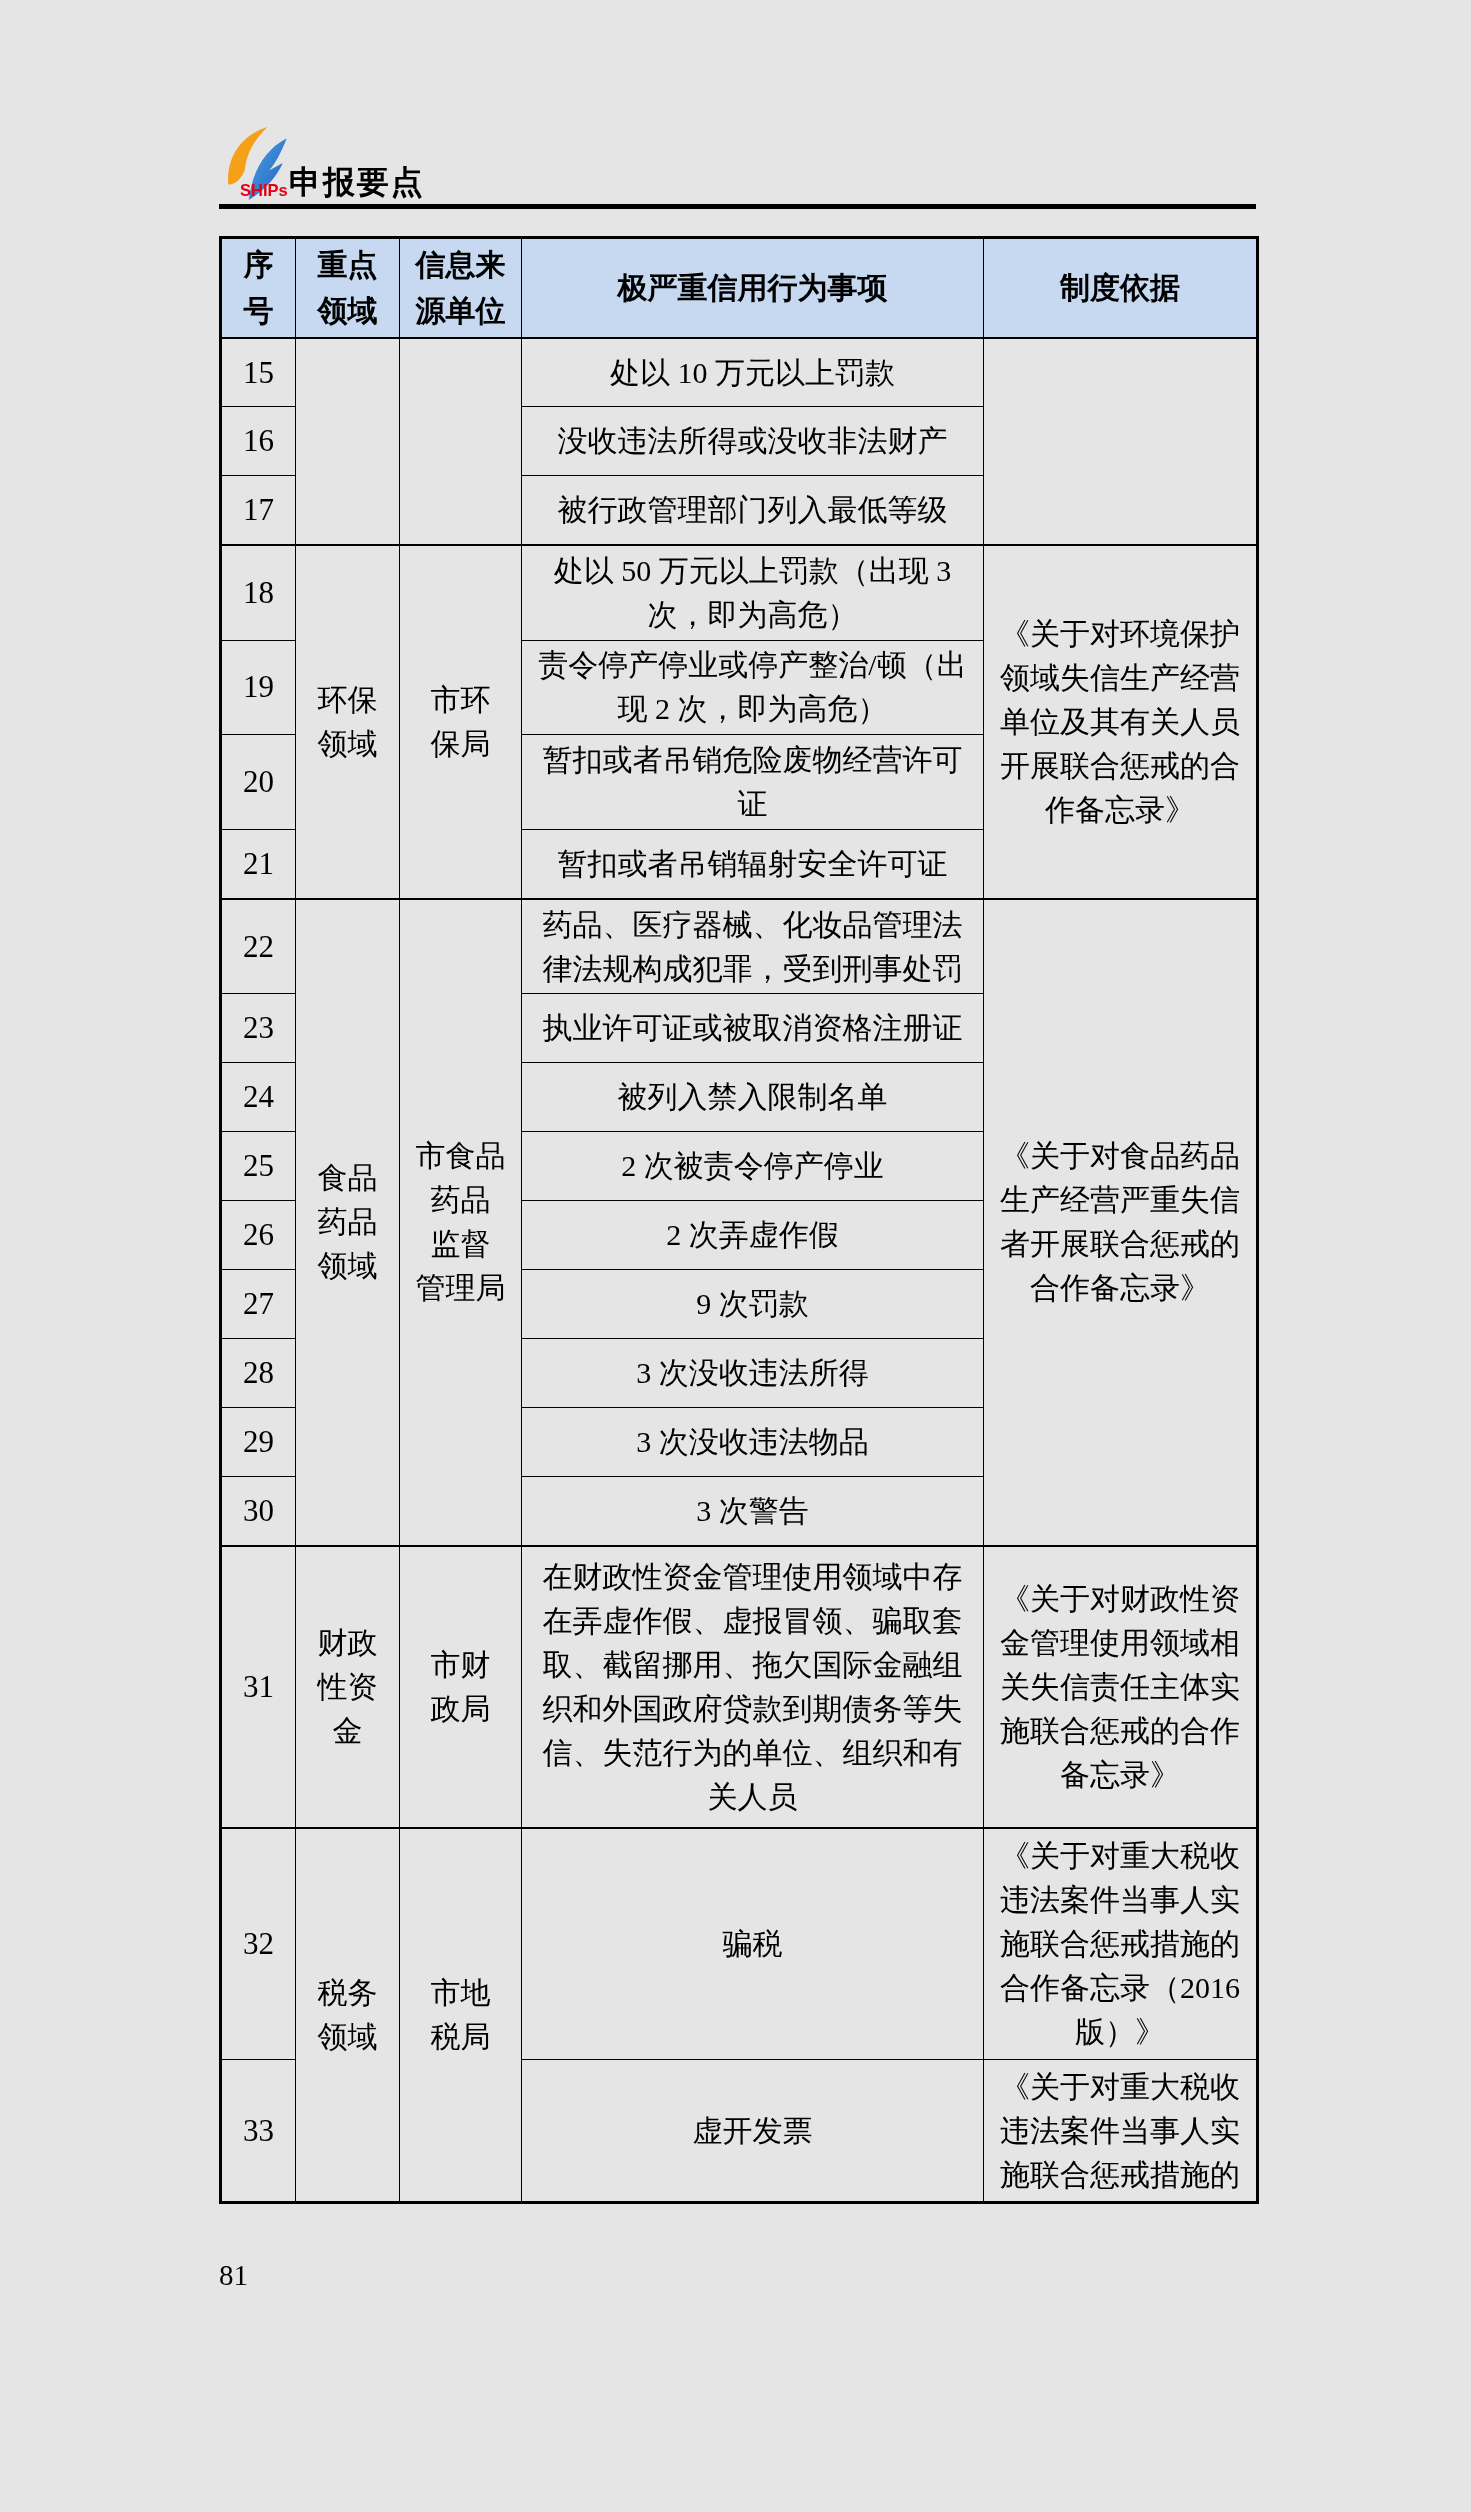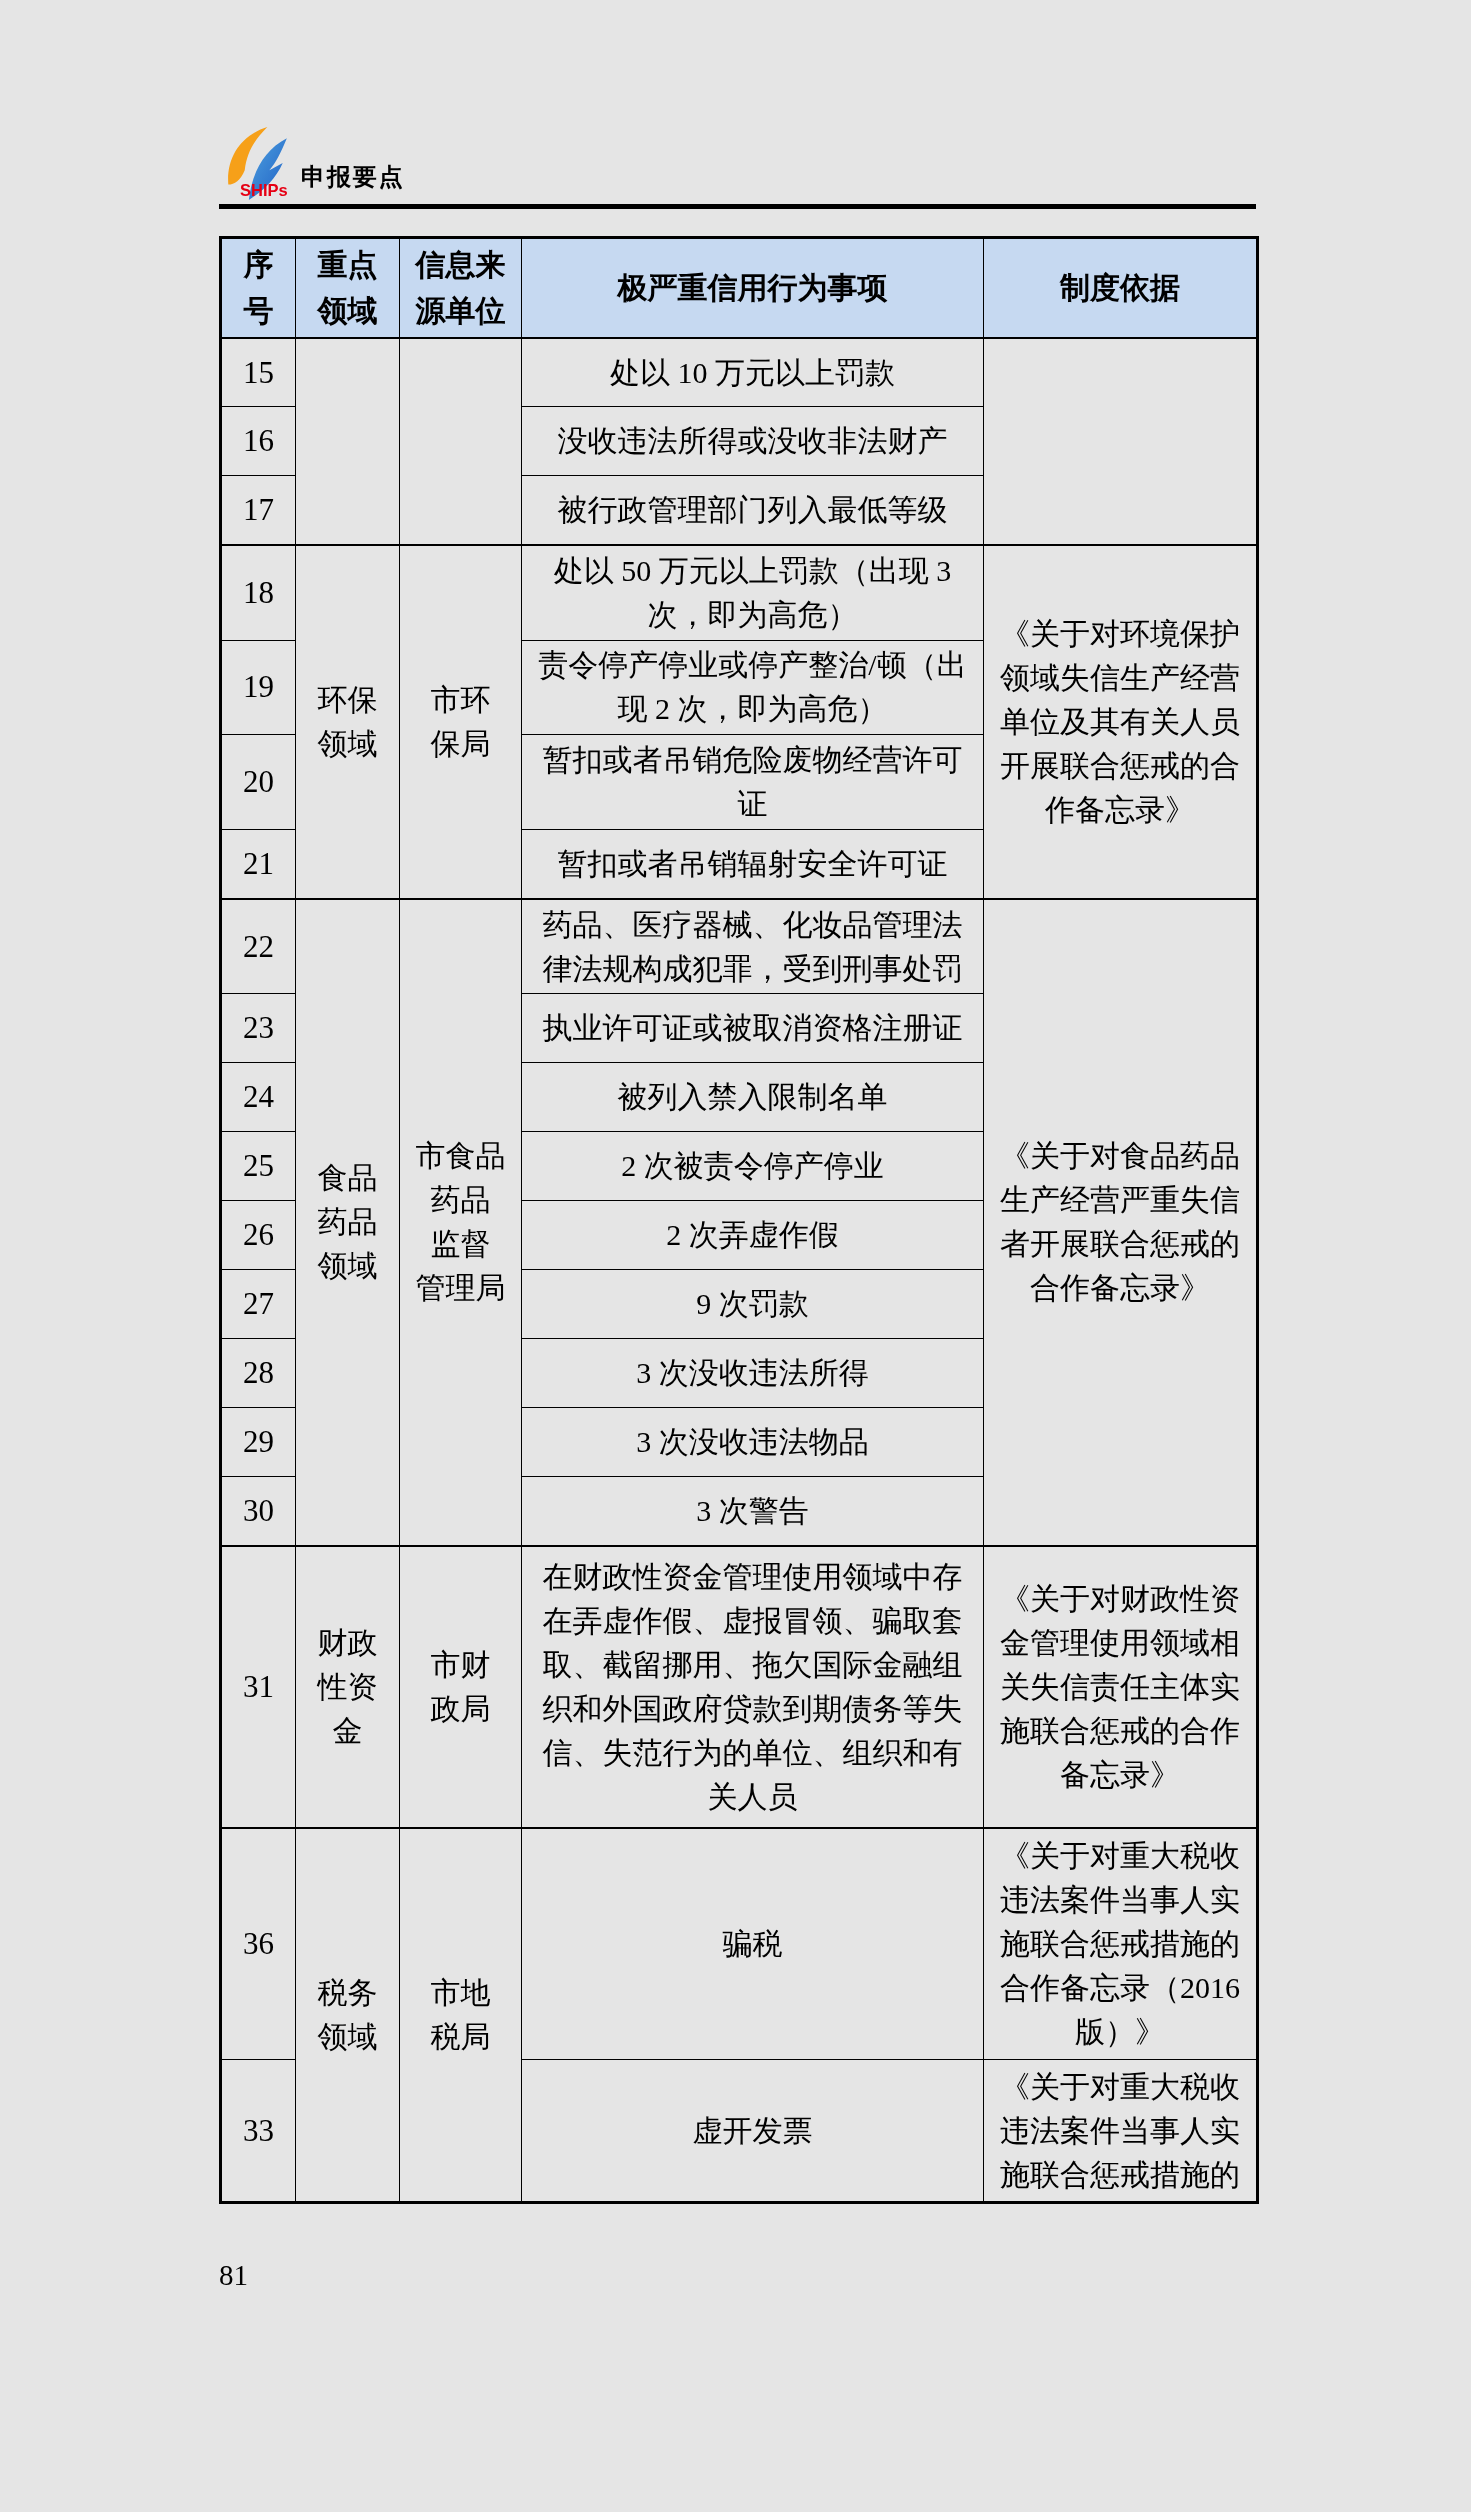--- a/index.html
+++ b/index.html
@@ -13,22 +13,22 @@
   }
   
   .brand{position:absolute;left:220px;top:125px;width:70px;height:76px;}
   .brand svg{display:block;width:100%;height:100%;}
   .brand-text{
     position:absolute;left:240px;top:181px;
     font-family:"Liberation Sans","DejaVu Sans",sans-serif;
     font-weight:bold;font-size:16.5px;color:#e60014;letter-spacing:0px;
   }
   .doc-title{
-    position:absolute;left:301px;top:161px;
-    font-weight:bold;font-size:24px;letter-spacing:1.9px;
+    position:absolute;left:289px;top:161px;
+    font-weight:bold;font-size:32px;letter-spacing:1.9px;
   }
   .rule{position:absolute;left:219px;top:204px;width:1037px;height:4.9px;background:#000;}
   
   table.main{
     position:absolute;left:219px;top:236px;
     width:1037px;border-collapse:collapse;table-layout:fixed;
     border:3.9px solid #000;
     font-size:30px;line-height:44px;
   }
   table.main th,table.main td{
@@ -189,21 +189,21 @@
         <td class="pre">财政
 性资
 金</td>
         <td class="pre">市财
 政局</td>
         <td>在财政性资金管理使用领域中存在弄虚作假、虚报冒领、骗取套取、截留挪用、拖欠国际金融组织和外国政府贷款到期债务等失信、失范行为的单位、组织和有关人员</td>
         <td class="basis">《关于对财政性资金管理使用领域相关失信责任主体实施联合惩戒的合作备忘录》</td>
       </tr>
 
       <tr class="r32 grp">
-        <td class="no">36</td>
+        <td class="no">32</td>
         <td rowspan="2" class="pre">税务
 领域</td>
         <td rowspan="2" class="pre">市地
 税局</td>
         <td>骗税</td>
         <td class="basis">《关于对重大税收违法案件当事人实施联合惩戒措施的合作备忘录（2016 版）》</td>
       </tr>
       <tr class="r33">
         <td class="no">33</td>
         <td>虚开发票</td>

